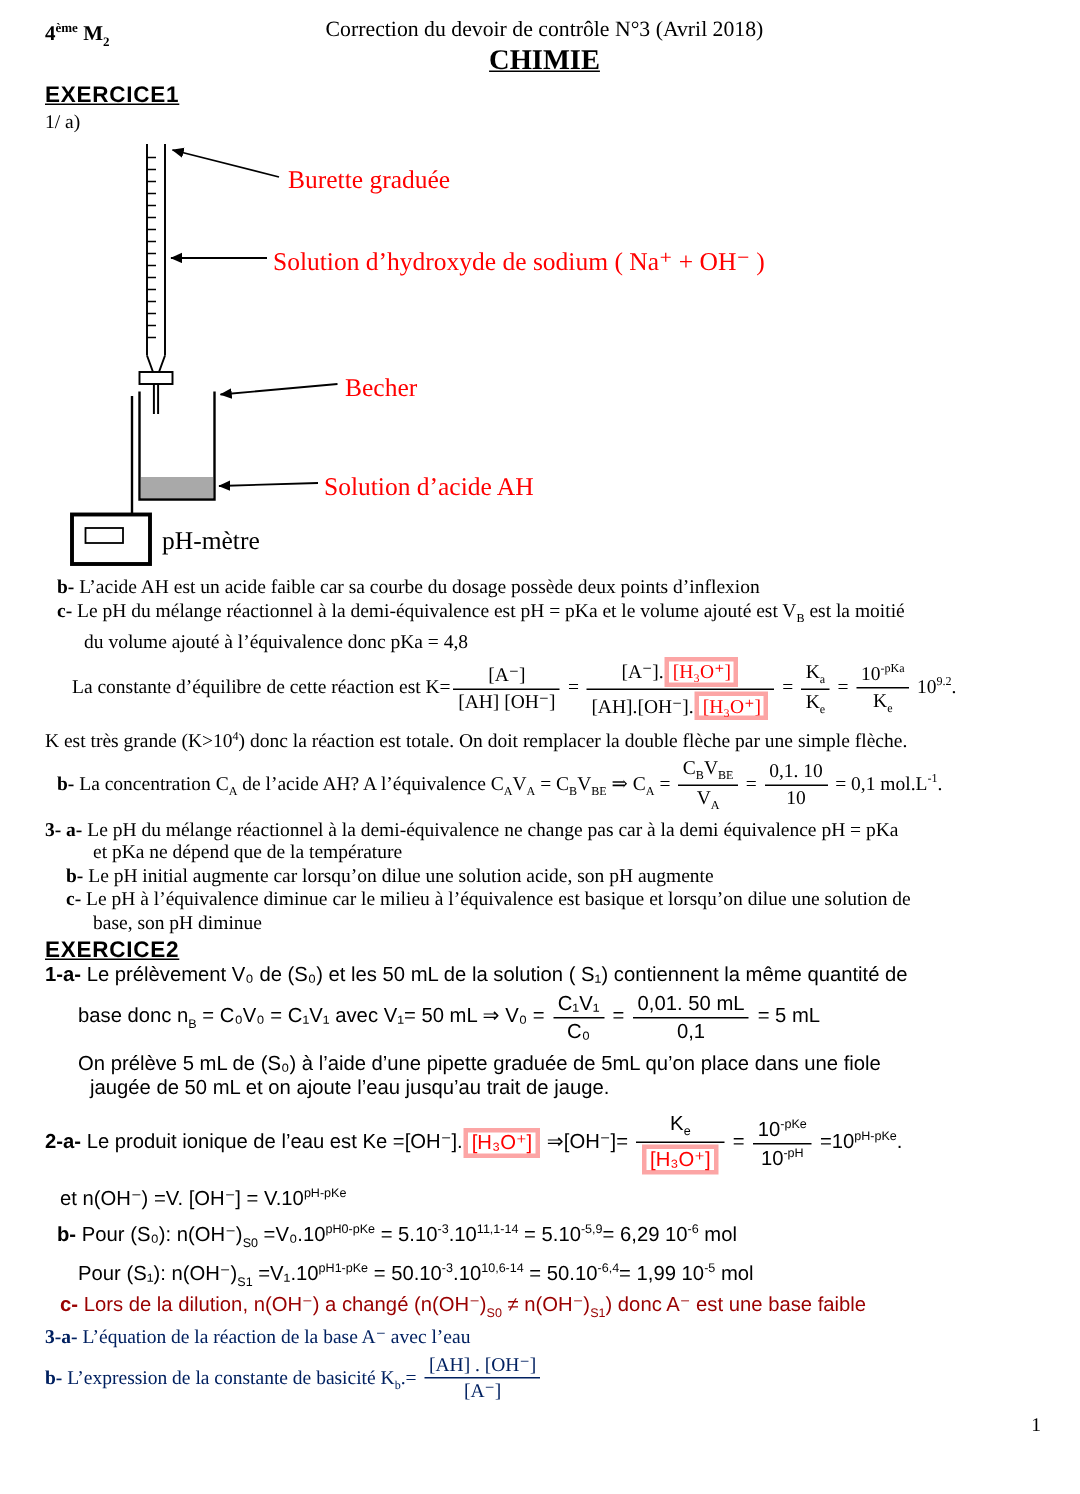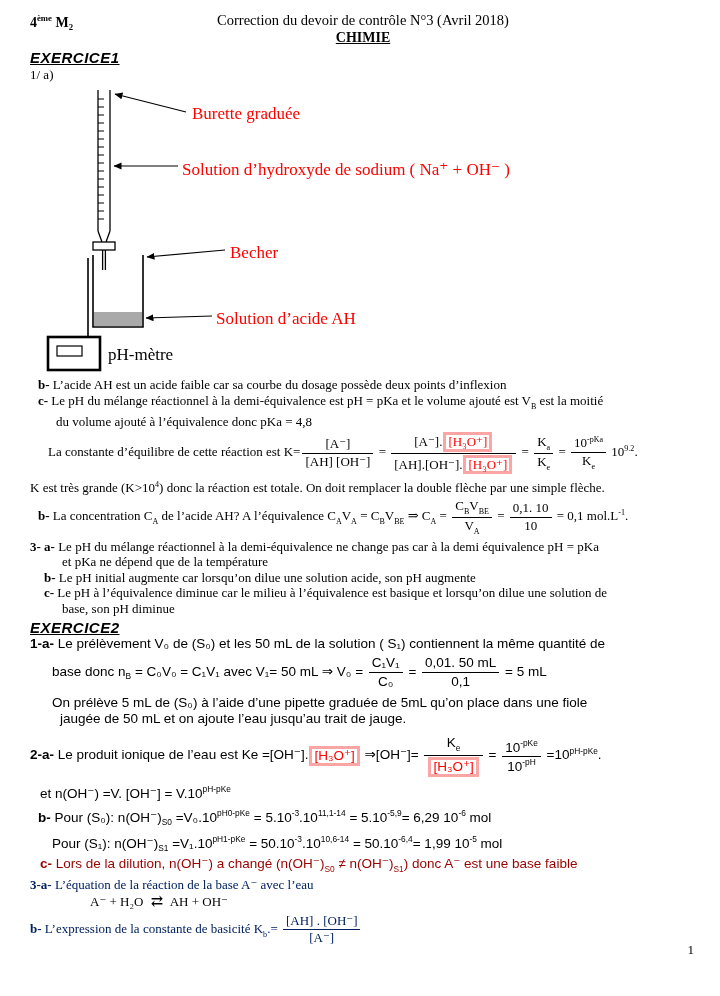--- a/index.html
+++ b/index.html
@@ -4,22 +4,22 @@
 <style>
   *{margin:0;padding:0;box-sizing:border-box;}
   html,body{background:#fff;}
   body{width:720px;height:996px;}
   .page{position:relative;width:720px;height:996px;background:#fff;color:#000;
     font-family:"Liberation Serif","DejaVu Serif",serif;font-size:13px;
     padding:12px 24px 0 30px;overflow:hidden;}
   .hdr{position:relative;text-align:center;}
   .class-label{position:absolute;left:0;top:1px;font-weight:bold;font-size:14px;}
   .doc-title{font-weight:normal;font-size:14.5px;}
-  .doc-subject{display:inline-block;font-weight:bold;font-size:14px;text-decoration:underline;margin-top:1px;}
-  .ex-head{font-family:"Liberation Sans","DejaVu Sans",sans-serif;font-weight:bold;font-style:italic;
+  .doc-subject{display:inline-block;font-weight:bold;font-size:19px;text-decoration:underline;margin-top:1px;}
+  .ex-head{font-family:"Liberation Sans","DejaVu Sans",sans-serif;font-weight:bold;
     text-decoration:underline;font-size:15px;letter-spacing:.5px;margin-top:3px;}
   .q-label{margin-top:1px;}
   .diagram{position:relative;height:292px;margin-top:2px;}
   .diagram svg{position:absolute;left:0;top:0;}
   .dlabel{position:absolute;font-size:17px;white-space:nowrap;}
   .dlabel.red{color:#ff0000;}
   .line{white-space:nowrap;line-height:15.5px;}
   .fline{white-space:nowrap;margin:3px 0;}
   .sans{font-family:"Liberation Sans","DejaVu Sans",sans-serif;font-size:13.5px;}
   .sans .line{line-height:16px;}
@@ -109,19 +109,18 @@
     <div class="line"><b>1-a- </b><span>Le prélèvement V₀ de (S₀) et les 50 mL de la solution ( S₁) contiennent la même quantité de</span></div>
     <div class="fline ml22"><span>base donc  n</span><sub>B</sub><span> = C₀V₀ = C₁V₁  avec V₁= 50 mL ⇒ V₀ = </span><span class="frac"><span class="fnum"><span>C₁V₁</span></span><span class="fden"><span>C₀</span></span></span><span> = </span><span class="frac"><span class="fnum"><span>0,01. 50 mL</span></span><span class="fden"><span>0,1</span></span></span><span> = 5 mL</span></div>
     <div class="line ml22 mt6"><span>On prélève 5 mL de (S₀)  à l’aide d’une pipette graduée de 5mL qu’on place dans une fiole</span></div>
     <div class="line ml30"><span>jaugée de 50 mL et on ajoute l’eau jusqu’au trait de jauge.</span></div>
     <div class="fline mt8"><b>2-a- </b><span>Le produit ionique de l’eau est Ke =[OH⁻].</span><span class="redbox"><span>[H₃O⁺]</span></span><span> ⇒[OH⁻]= </span><span class="frac"><span class="fnum"><span>K</span><sub>e</sub></span><span class="fden"><span class="redbox"><span>[H₃O⁺]</span></span></span></span><span> = </span><span class="frac"><span class="fnum"><span>10</span><sup>-pKe</sup></span><span class="fden"><span>10</span><sup>-pH</sup></span></span><span> =10</span><sup>pH-pKe</sup><span>.</span></div>
     <div class="line ml10 mt4"><span>et n(OH⁻) =V. [OH⁻] =  V.10</span><sup>pH-pKe</sup></div>
     <div class="line ml8 mt4"><b>b- </b><span>Pour (S₀): n(OH⁻)</span><sub>S0</sub><span> =V₀.10</span><sup>pH0-pKe</sup><span> = 5.10</span><sup>-3</sup><span>.10</span><sup>11,1-14</sup><span> = 5.10</span><sup>-5,9</sup><span>= 6,29 10</span><sup>-6</sup><span> mol</span></div>
     <div class="line ml22"><span>Pour (S₁): n(OH⁻)</span><sub>S1</sub><span> =V₁.10</span><sup>pH1-pKe</sup><span> = 50.10</span><sup>-3</sup><span>.10</span><sup>10,6-14</sup><span> = 50.10</span><sup>-6,4</sup><span>= 1,99 10</span><sup>-5</sup><span> mol</span></div>
     <div class="line ml10 maroon"><b>c- </b><span>Lors de la dilution, n(OH⁻) a changé (n(OH⁻)</span><sub>S0</sub><span> ≠ n(OH⁻)</span><sub>S1</sub><span>) donc A⁻ est une base faible</span></div>
     <div class="line serifline navy"><b>3-a- </b><span>L’équation de la réaction de la base A⁻ avec l’eau</span></div>
-    <div class="line serifline ml60"><span>A⁻ + H₂O </span><span class="eqarr">⇄</span><span> AH +  OH⁻</span></div>
     <div class="fline serifline navy mt4"><b>b- </b><span>L’expression de la constante de basicité K</span><sub>b</sub><span>.= </span><span class="frac"><span class="fnum"><span>[AH] . [OH⁻]</span></span><span class="fden"><span>[A⁻]</span></span></span></div>
   </div>
 
   <div class="page-num">1</div>
 
 </div>
 
 </body></html>

